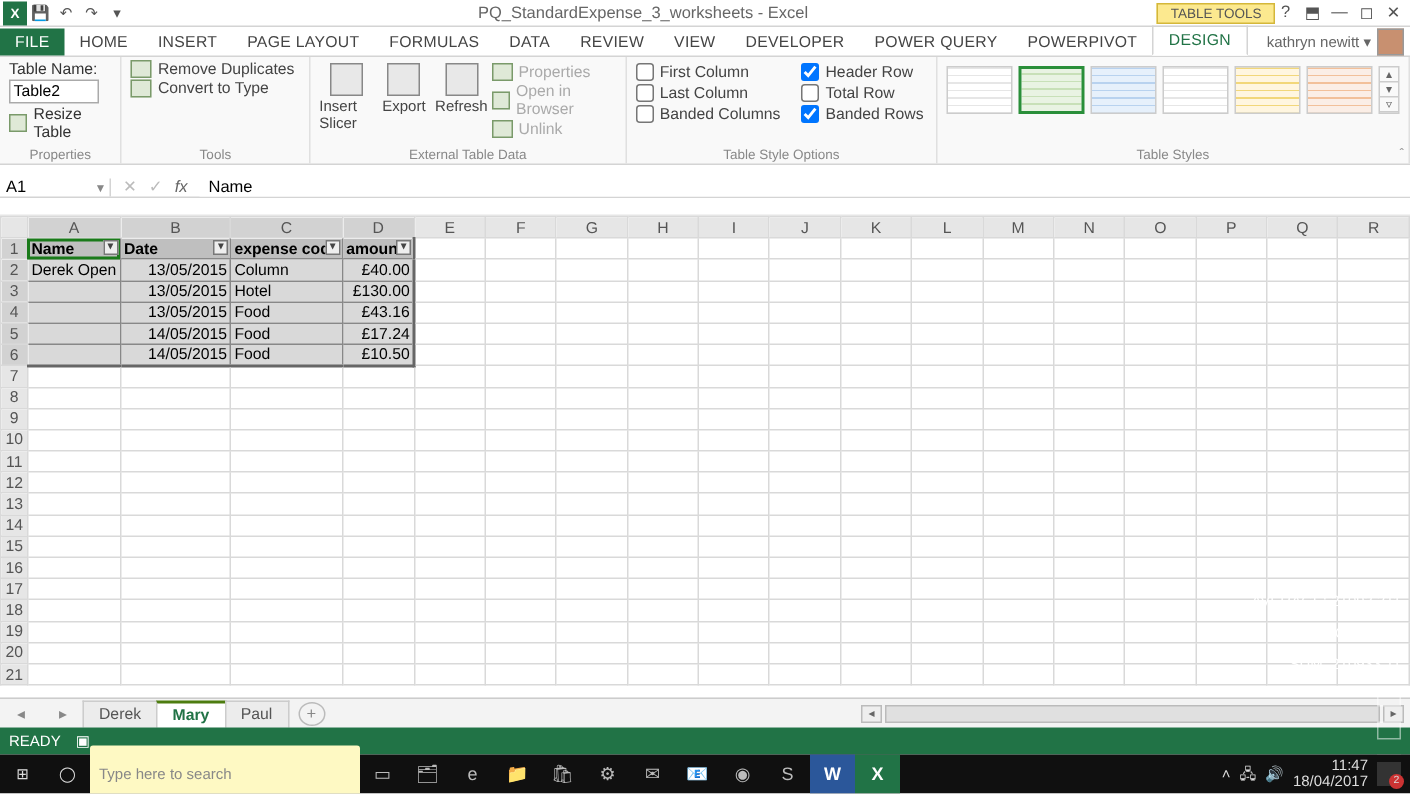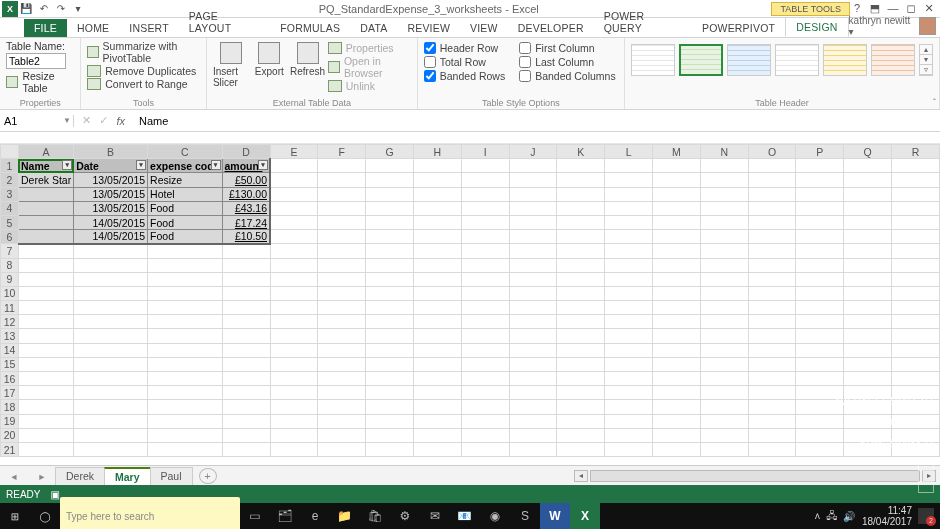--- a/index.html
+++ b/index.html
@@ -11,21 +11,21 @@
 .qat .xbtn { width:16px; height:16px; display:flex; align-items:center; justify-content:center; font-size:10px; color:#555;}
 .xicon { width:16px; height:16px; background:#217346; color:#fff; display:flex; align-items:center; justify-content:center; font-size:9px; font-weight:bold;}
 .titlebar .title { flex:1; text-align:center; color:#666; font-size:11px; }
 .tabletools { background:#fce98f; padding:1px 8px; font-size:9px; color:#555; border:1px solid #d4b73a;}
 .win-controls { display:flex; gap:4px; padding-right:4px;}
 .win-controls span { width:14px; text-align:center; color:#555; font-size:11px;}
 
 
 .ribbon-tabs { height:20px; background:#fff; display:flex; align-items:end; border-bottom:1px solid #d4d4d4; }
 .ribbon-tabs .tab { padding:3px 10px; font-size:10.5px; color:#444; text-transform:uppercase; letter-spacing:.2px;}
-.ribbon-tabs .tab.file { background:#217346; color:#fff;margin-left:24px;}
+.ribbon-tabs .tab.file { background:#217346; color:#fff;}
 .ribbon-tabs .tab.active { border:1px solid #d4d4d4; border-bottom:1px solid #fff; background:#fff; color:#217346;text-align:right;}
 .ribbon-tabs .spacer { flex:1;}
 .ribbon-tabs .user { font-size:10px; color:#666; padding-right:4px; display:flex; align-items:center; gap:4px;}
 .avatar { width:18px; height:18px; background:#c89070; border:1px solid #999;}
 
 
 .ribbon { height:72px; background:#f9f9f9; border-bottom:1px solid #d4d4d4; display:flex; position:relative;}
 .group { border-right:1px solid #e0e0e0; padding:2px 6px 0 6px; display:flex; flex-direction:column; }
 .group-label { font-size:9px; color:#888; text-align:center; padding:2px 0 1px 0; margin-top:auto;}
 .props-body { display:flex; flex-direction:column; gap:1px; font-size:10.5px; color:#333;}
@@ -47,21 +47,21 @@
 .style-sw.sel { border:2px solid #2a8f3a;}
 .style-sw.c1 { background:repeating-linear-gradient(0deg,#e9f3e3,#e9f3e3 4px,#c8e0b8 4px,#c8e0b8 5px);}
 .style-sw.c2 { background:repeating-linear-gradient(0deg,#e6f0fb,#e6f0fb 4px,#b8d2ef 4px,#b8d2ef 5px);}
 .style-sw.c3 { background:repeating-linear-gradient(0deg,#fff6e0,#fff6e0 4px,#f2d77a 4px,#f2d77a 5px);}
 .style-sw.c4 { background:repeating-linear-gradient(0deg,#fbeee6,#fbeee6 4px,#f2c09a 4px,#f2c09a 5px);}
 .styles-scroll { width:14px; height:32px; display:flex; flex-direction:column; border:1px solid #ccc;}
 .styles-scroll div { flex:1; display:flex; align-items:center; justify-content:center; font-size:8px; color:#666; border-bottom:1px solid #ccc;}
 .collapse { position:absolute; right:4px; bottom:2px; font-size:9px; color:#888;}
 
 
-.fbar { height:22px; border-bottom:1px solid #d4d4d4; display:flex; align-items:center;}
+.fbar { height:22px; border-bottom:1px solid #d4d4d4; display:flex; align-items:flex-end;}
 .namebox { width:74px; border-right:1px solid #d4d4d4; display:flex; align-items:center; padding:0 4px; font-size:11px; position:relative;}
 .namebox .dd { position:absolute; right:2px; font-size:8px; color:#888;}
 .fx-btns { display:flex; align-items:center; gap:8px; padding:0 8px; color:#bbb; font-size:11px;}
 .fx { font-style:italic; color:#666;}
 .formula-input { flex:1; border:none; padding:0 6px; font-size:11px; outline:none;}
 
 .gap-row { height:12px; border-bottom:1px solid #e6e6e6;}
 
 
 .grid-wrap { position:relative; height:320px; overflow:hidden; background:#fff;}
@@ -73,21 +73,21 @@
 .grid tbody th { width:18px; background:#e6e6e6; text-align:center; color:#555; font-weight:normal;}
 .grid tbody th.sel { background:#d2d2d2;}
 .colA{width:48px}.colB{width:74px}.colC{width:72px}.colD{width:48px}.colR{width:48px}
 
 
 td.tab-hdr { background:#bfbfbf; font-weight:bold; color:#000; position:relative; border:1px solid #888;}
 td.tab-hdr .fbtn { position:absolute; right:1px; top:1px; width:10px; height:10px; border:1px solid #777; background:#eee; font-size:7px; line-height:8px; text-align:center; color:#444;}
 td.tab-cell { background:#d9d9d9; border:1px solid #888;}
 td.tab-cell.r { text-align:right;}
 tr.lastrow td.tab-cell { border-bottom:2px solid #666;}
-td.tab-cell.lastcol, td.tab-hdr.lastcol { border-right:2px solid #666;text-decoration:underline;}
+td.tab-cell.lastcol, td.tab-hdr.lastcol { border-right:2px solid #666;}
 td.active-cell { outline:2px solid #1a7a1a; outline-offset:-2px;}
 
 
 .sheetbar { position:absolute; left:0; right:0; bottom:44px; height:20px; border-top:1px solid #ccc; background:#f3f3f3; display:flex; align-items:center; font-size:10.5px;}
 .sheet-nav { width:56px; display:flex; justify-content:space-around; color:#888;}
 .sheet-tab { padding:2px 10px; border:1px solid #ccc; background:#fff; color:#217346; border-bottom:none; margin-left:-1px;}
 .sheet-tab.active { background:#fff; font-weight:bold; border-top:2px solid #4d7c0f;}
 .sheet-tab.inactive { background:#ececec; color:#555;}
 .sheet-add { width:18px; height:16px; border:1px solid #bbb; border-radius:50%; margin-left:6px; text-align:center; font-size:11px; color:#888; line-height:14px;}
 .sb-scroll { margin-left:auto; display:flex; align-items:center; gap:2px; padding-right:4px;}
@@ -165,29 +165,25 @@
           <span class="mini-icon"></span>
           <span>Resize Table</span>
         </div>
     </div>
     <div class="group-label">Properties</div>
   </div>
   <div class="group" style="width:140px">
     <div class="tools-body">
       <div class="row">
           <span class="mini-icon"></span>
-          <span>Summarize with PivotTable</span>
-        </div>
-      <div class="row">
-          <span class="mini-icon"></span>
           <span>Remove Duplicates</span>
         </div>
       <div class="row">
           <span class="mini-icon"></span>
-          <span>Convert to Range</span>
+          <span>Convert to Type</span>
         </div>
     </div>
     <div class="group-label">Tools</div>
   </div>
   <div class="group" style="width:220px">
     <div class="ext-body">
       <div class="bigbtn">
           <div class="bi"></div>
           <span>Insert Slicer</span>
         </div>
@@ -213,64 +209,64 @@
             <span>Unlink</span>
           </div>
       </div>
     </div>
     <div class="group-label">External Table Data</div>
   </div>
   <div class="group" style="width:232px">
     <div class="opts-body">
       <div class="opts-col">
         <label class="chk">
+            <input type="checkbox" style="">
+            <span>First Column</span>
+          </label>
+        <label class="chk">
+            <input type="checkbox" style="">
+            <span>Last Column</span>
+          </label>
+        <label class="chk">
+            <input type="checkbox" style="">
+            <span>Banded Columns</span>
+          </label>
+      </div>
+      <div class="opts-col">
+        <label class="chk">
             <input type="checkbox" checked="" style="">
             <span>Header Row</span>
           </label>
         <label class="chk">
             <input type="checkbox" style="">
             <span>Total Row</span>
           </label>
         <label class="chk">
             <input type="checkbox" checked="" style="">
             <span>Banded Rows</span>
-          </label>
-      </div>
-      <div class="opts-col">
-        <label class="chk">
-            <input type="checkbox" style="">
-            <span>First Column</span>
-          </label>
-        <label class="chk">
-            <input type="checkbox" style="">
-            <span>Last Column</span>
-          </label>
-        <label class="chk">
-            <input type="checkbox" style="">
-            <span>Banded Columns</span>
           </label>
       </div>
     </div>
     <div class="group-label">Table Style Options</div>
   </div>
   <div class="group" style="flex:1">
     <div class="styles-body">
       <div class="style-sw"></div>
       <div class="style-sw sel c1"></div>
       <div class="style-sw c2"></div>
       <div class="style-sw"></div>
       <div class="style-sw c3"></div>
       <div class="style-sw c4"></div>
       <div class="styles-scroll">
           <div>▴</div>
           <div>▾</div>
           <div>▿</div>
         </div>
     </div>
-    <div class="group-label">Table Header</div>
+    <div class="group-label">Table Styles</div>
   </div>
   <div class="collapse">ˆ</div>
 </div>
 
 <div class="fbar">
   <div class="namebox">
       <span>A1</span>
       <span class="dd">▼</span>
     </div>
   <div class="fx-btns">
@@ -324,24 +320,24 @@
           <td class=""></td>
           <td class=""></td>
           <td class=""></td>
           <td class=""></td>
           <td class=""></td>
           <td class=""></td>
           <td class=""></td>
         </tr>
         <tr>
           <th class="sel">2</th>
-          <td class="tab-cell">Derek Star</td>
+          <td class="tab-cell">Derek Open</td>
           <td class="tab-cell r">13/05/2015</td>
-          <td class="tab-cell">Resize</td>
-          <td class="tab-cell lastcol r">£50.00</td>
+          <td class="tab-cell">Column</td>
+          <td class="tab-cell lastcol r">£40.00</td>
           <td class=""></td>
           <td class=""></td>
           <td class=""></td>
           <td class=""></td>
           <td class=""></td>
           <td class=""></td>
           <td class=""></td>
           <td class=""></td>
           <td class=""></td>
           <td class=""></td>

